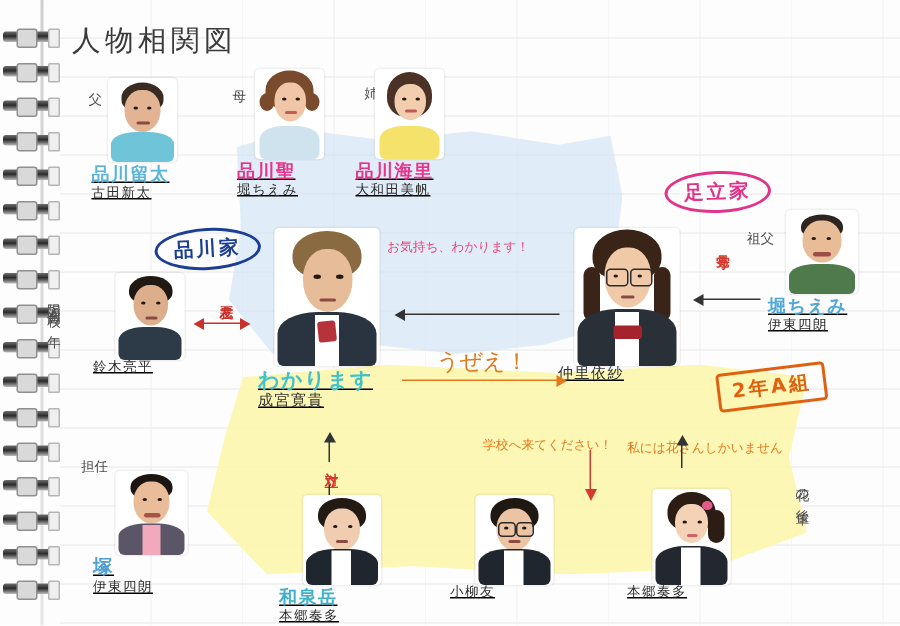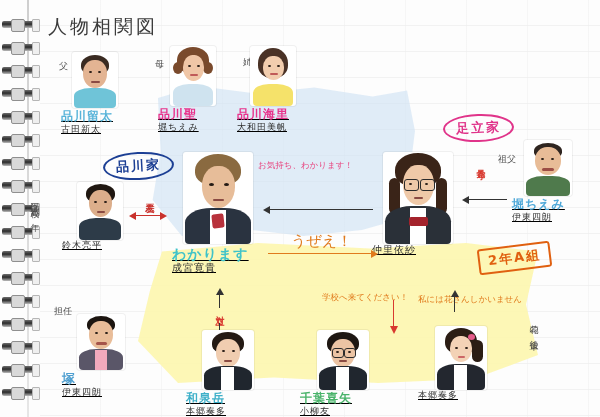--- a/index.html
+++ b/index.html
@@ -406,21 +406,20 @@
         <div class="skin" style="left:14px;top:9px;width:24px;height:28px;background:#ecc4a4;"></div>
         <div class="glasses" style="left:15px;top:18px;width:10px;height:8px;"></div>
         <div class="glasses" style="left:27px;top:18px;width:10px;height:8px;"></div>
         <div class="eye" style="left:19px;top:21px;"></div>
           <div class="eye" style="left:31px;top:21px;"></div>
         <div class="mouth" style="left:22px;top:30px;width:8px;"></div>
         <div class="body" style="width:48px;height:24px;background:#20262e;"></div>
         <div style="position:absolute;left:19px;bottom:0;width:13px;height:23px;background:#fff;"></div>
       </div>
     </div>
-    <div class="cname" style="color:#49b36a;margin-top:2px;">千葉喜矢</div>
     <div class="aname">小柳友</div>
   </div>
 
   <div class="person" style="left:418px;top:326px;width:86px;">
     <div class="photo" style="width:52px;height:64px;margin:0 auto;background:#fff;">
       <div class="face">
         <div class="hair" style="left:10px;top:2px;width:32px;height:26px;background:#2b1d14;"></div>
         <div class="hair" style="left:37px;top:14px;width:11px;height:22px;background:#2b1d14;border-radius:6px;"></div>
         <div class="skin" style="left:15px;top:10px;width:22px;height:26px;background:#f3d2b6;"></div>
         <div class="eye" style="left:20px;top:21px;"></div>

